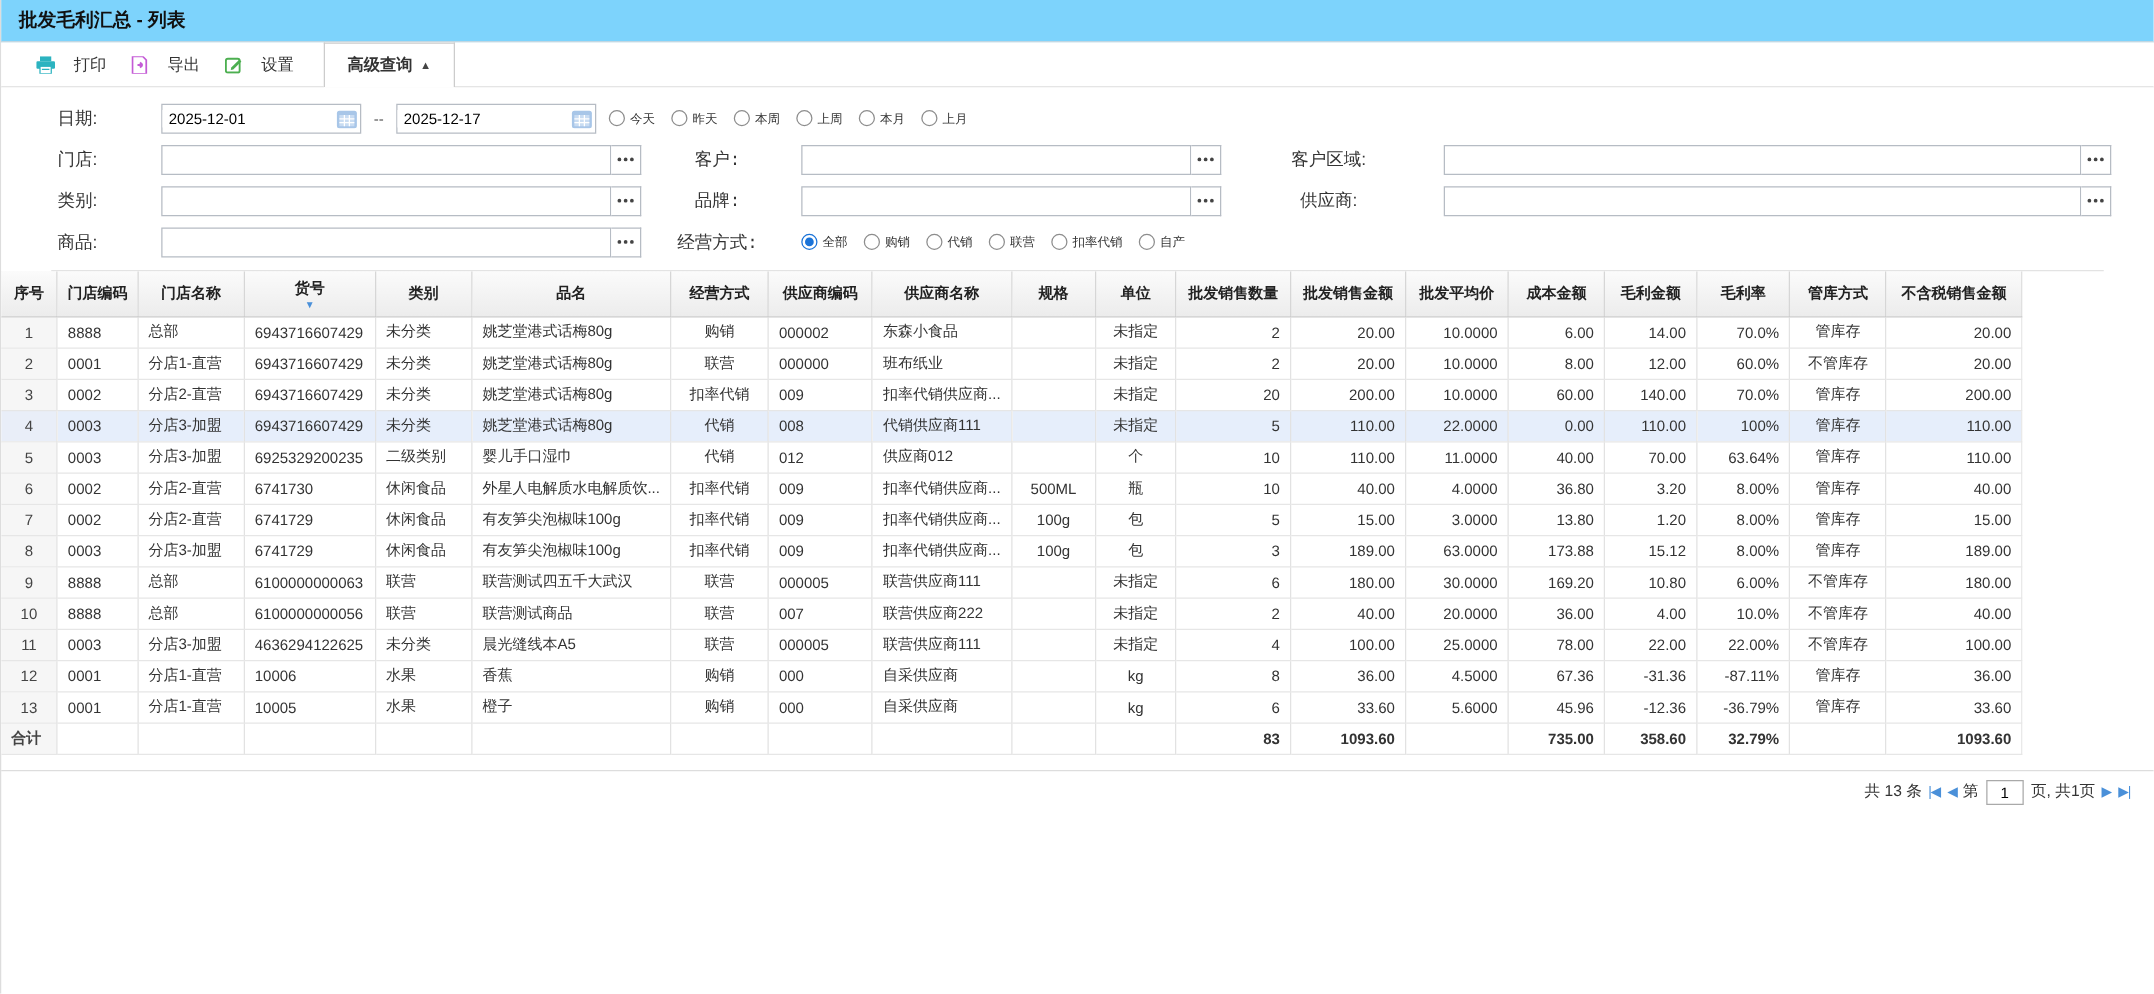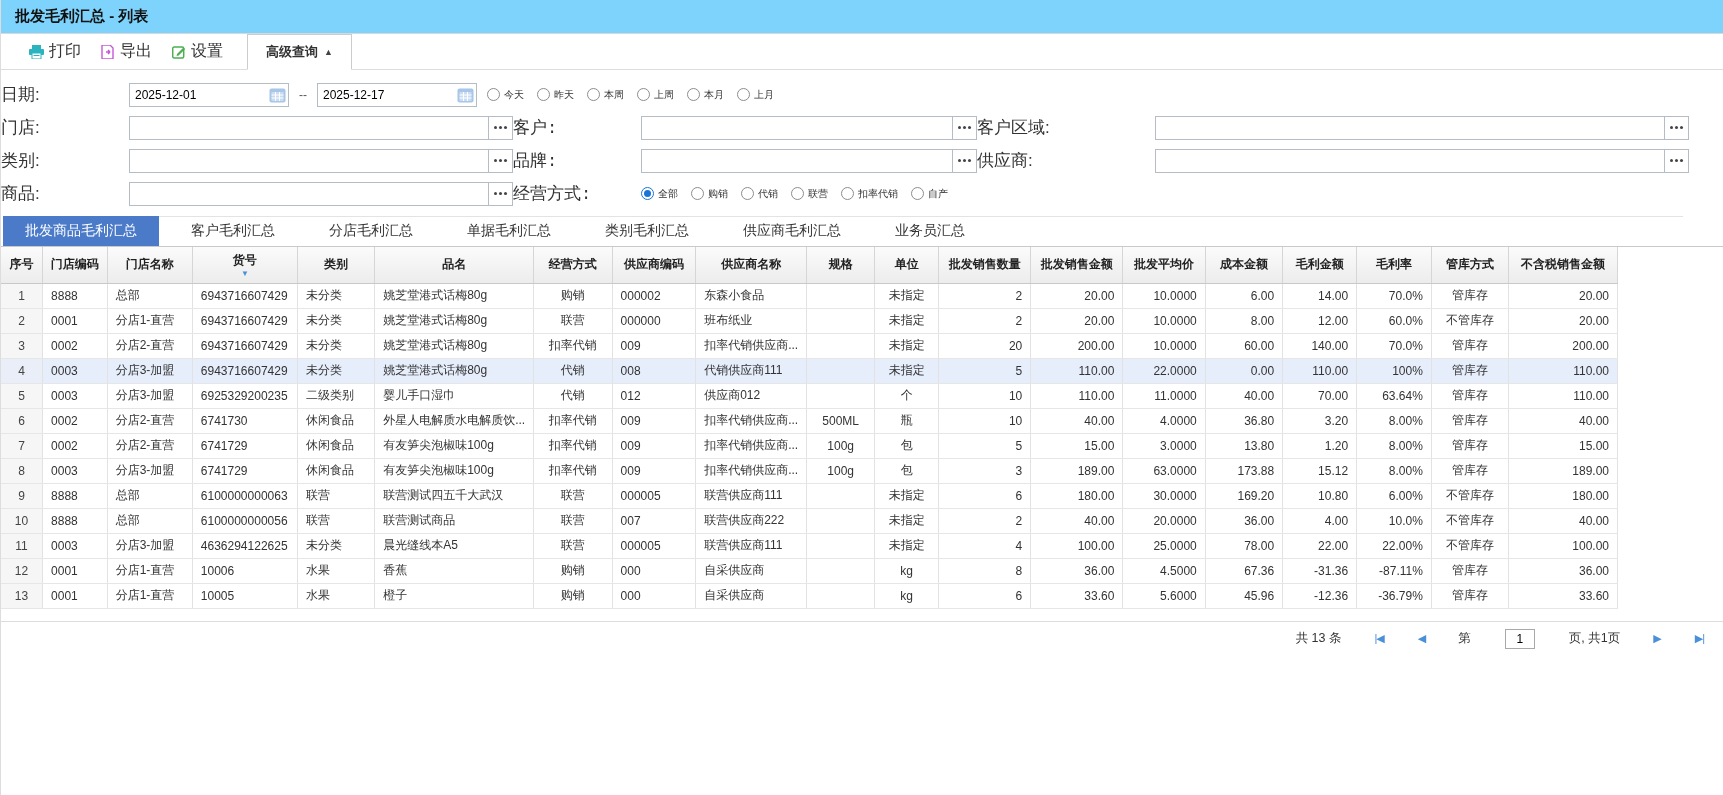--- a/index.html
+++ b/index.html
@@ -8,32 +8,32 @@
   .app { width:1723px; height:795px; border-left:1px solid #ddd; display:flex; flex-direction:column; }
 
   
   .title-bar { height:34px; background:#7dd3fc; border-bottom:1px solid #d9d9d9;
                display:flex; align-items:center; padding-left:14px; }
   .title-bar .t { font-size:15px; font-weight:bold; color:#111; }
 
   
   .toolbar { height:36px; background:#fff; border-bottom:1px solid #ddd;
              display:flex; align-items:stretch; padding-left:18px; }
-  .tool-btn { display:flex; align-items:center; gap:5px; padding:0 10px; font-size:16px;
+  .tool-btn { display:flex; align-items:center; gap:15px; padding:0 10px; font-size:13px;
               color:#333; cursor:pointer; }
   .tool-btn svg { display:block; }
   .adv-btn { display:flex; align-items:center; gap:6px; margin-left:14px; padding:0 18px;
              border:1px solid #ccc; border-bottom:1px solid #fff; margin-bottom:-1px;
              background:#fff; font-size:13px; font-weight:bold; }
   .adv-arrow { font-size:9px; color:#444; }
 
   
   .filter-panel { background:#fff; padding-top:8px; }
   .f-row { display:flex; align-items:center; height:33px; }
-  .f-label { text-align:left; padding-right:6px; font-size:17px; color:#333; white-space:nowrap; }
+  .f-label { text-align:center; padding-right:6px; font-size:14px; color:#333; white-space:nowrap; }
   .w1 { width:128px; } .w2 { width:128px;font-family:Liberation Mono, monospace; } .w3 { width:178px; }
   .txt { height:24px; border:1px solid #b6bcc4; font-size:12px; padding:0 5px; outline:none; }
   .in1 { width:360px; } .in2 { width:312px; } .in3 { width:510px; }
   .date-in { width:160px; height:24px; border:1px solid #b6bcc4; display:flex; align-items:center; }
   .date-in input { flex:1; border:none; outline:none; font-size:12px; padding:0 5px; min-width:0; }
   .cal-btn { width:22px; height:22px; display:flex; align-items:center; justify-content:center; cursor:pointer; }
   .dots-btn { width:24px; height:24px; border:1px solid #b6bcc4; border-left:none; background:#fff;
               display:flex; align-items:center; justify-content:center; cursor:pointer; }
   .dots-btn::before { content:""; width:3px; height:3px; border-radius:50%; background:#444;
                       box-shadow:5px 0 0 #444, 10px 0 0 #444; display:block; margin-right:10px; }
@@ -68,21 +68,21 @@
        font-size:12px; padding:0 8px; white-space:nowrap; overflow:hidden; background:#fff; }
   td.first { background:#f6f6f6; text-align:center; color:#444; }
   td.al { text-align:left; } td.ac { text-align:center; } td.ar { text-align:right; }
   tr.selected td { background:#e6eefb; }
   tr.selected td.first { background:#e9eef8; }
   tr.total td { font-weight:bold; border-top:1px solid #bdbdbd; }
   tr.total td.first { text-align:left; }
 
   
   .footer { border-top:1px solid #ddd; margin-top:12px; padding:7px 16px 6px 0;
-            display:flex; justify-content:flex-end; align-items:center; font-size:12.5px; color:#333;gap:28px; }
+            display:flex; justify-content:flex-end; align-items:center; font-size:12.5px; color:#333; }
   .pg-icon { color:#4a90d9; font-size:11px; letter-spacing:-1px; margin:0 3px; cursor:pointer; }
   .pg-input { width:30px; height:20px; border:1px solid #a9a9a9; text-align:center;
               font-size:12px; margin:0 4px; outline:none; }
   .pg-text { margin:0 2px; }
 </style>
 </head>
 <body>
 
 <div class="app">
 
@@ -243,29 +243,20 @@
             <span class="radio-circle"></span>
             <span class="radio-label">自产</span>
           </span>
         </span>
     </div>
 
     <div class="filter-divider"></div>
 
   </div>
 
-  <div class="tabs">
-      <div class="tab active">批发商品毛利汇总</div>
-      <div class="tab">客户毛利汇总</div>
-      <div class="tab">分店毛利汇总</div>
-      <div class="tab">单据毛利汇总</div>
-      <div class="tab">类别毛利汇总</div>
-      <div class="tab">供应商毛利汇总</div>
-      <div class="tab">业务员汇总</div>
-    </div>
 
   <div class="table-wrap">
     <table id="report-table">
         <colgroup>
           <col style="width: 48px;">
           <col style="width: 70px;">
           <col style="width: 92px;">
           <col style="width: 106px;">
           <col style="width: 86px;">
           <col style="width: 158px;">
@@ -573,20 +564,41 @@
             <td class="ac">kg</td>
             <td class="ar">6</td>
             <td class="ar">33.60</td>
             <td class="ar">5.6000</td>
             <td class="ar">45.96</td>
             <td class="ar">-12.36</td>
             <td class="ar">-36.79%</td>
             <td class="ac">管库存</td>
             <td class="ar">33.60</td>
           </tr>
+          <tr class="total">
+            <td class="first">合计</td>
+            <td class="al"></td>
+            <td class="al"></td>
+            <td class="al"></td>
+            <td class="al"></td>
+            <td class="al"></td>
+            <td class="ac"></td>
+            <td class="al"></td>
+            <td class="al"></td>
+            <td class="ac"></td>
+            <td class="ac"></td>
+            <td class="ar">83</td>
+            <td class="ar">1093.60</td>
+            <td class="ar"></td>
+            <td class="ar">735.00</td>
+            <td class="ar">358.60</td>
+            <td class="ar">32.79%</td>
+            <td class="ac"></td>
+            <td class="ar">1093.60</td>
+          </tr>
         </tbody>
       </table>
   </div>
 
   <div class="footer">
     <span class="pg-text">共 13 条</span>
     <span class="pg-icon">|◀</span>
     <span class="pg-icon">◀</span>
     <span class="pg-text">第</span>
     <input class="pg-input" value="1" style="">

